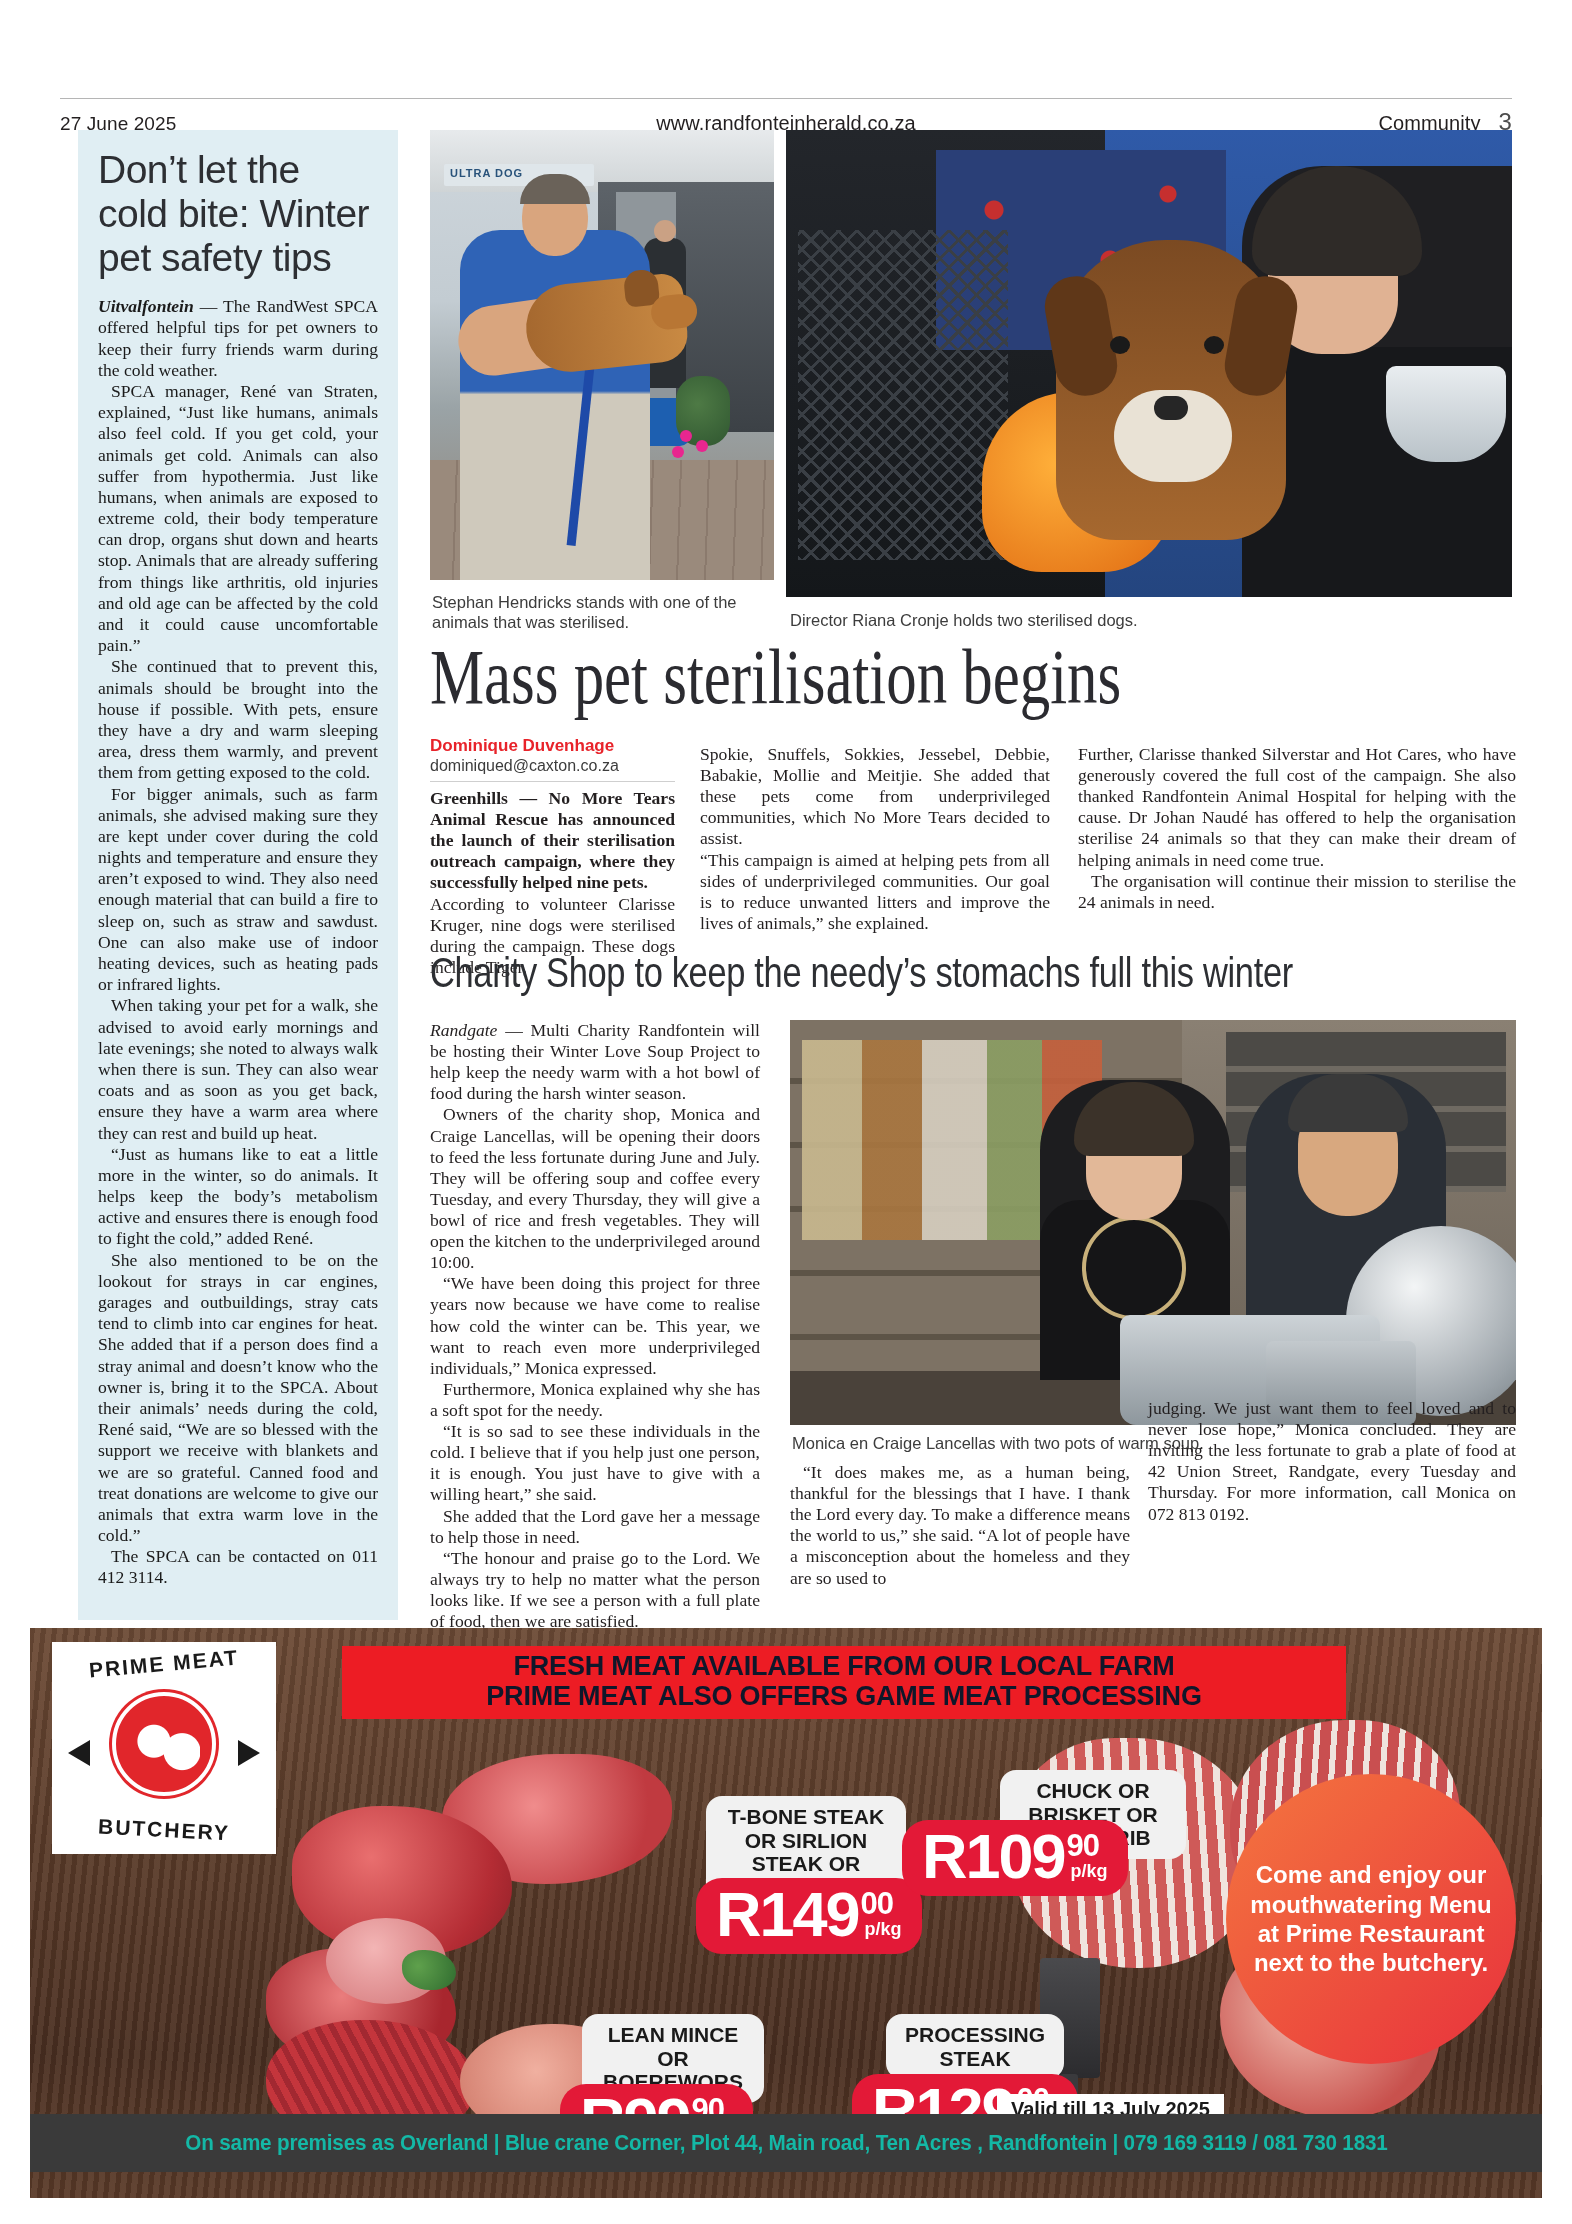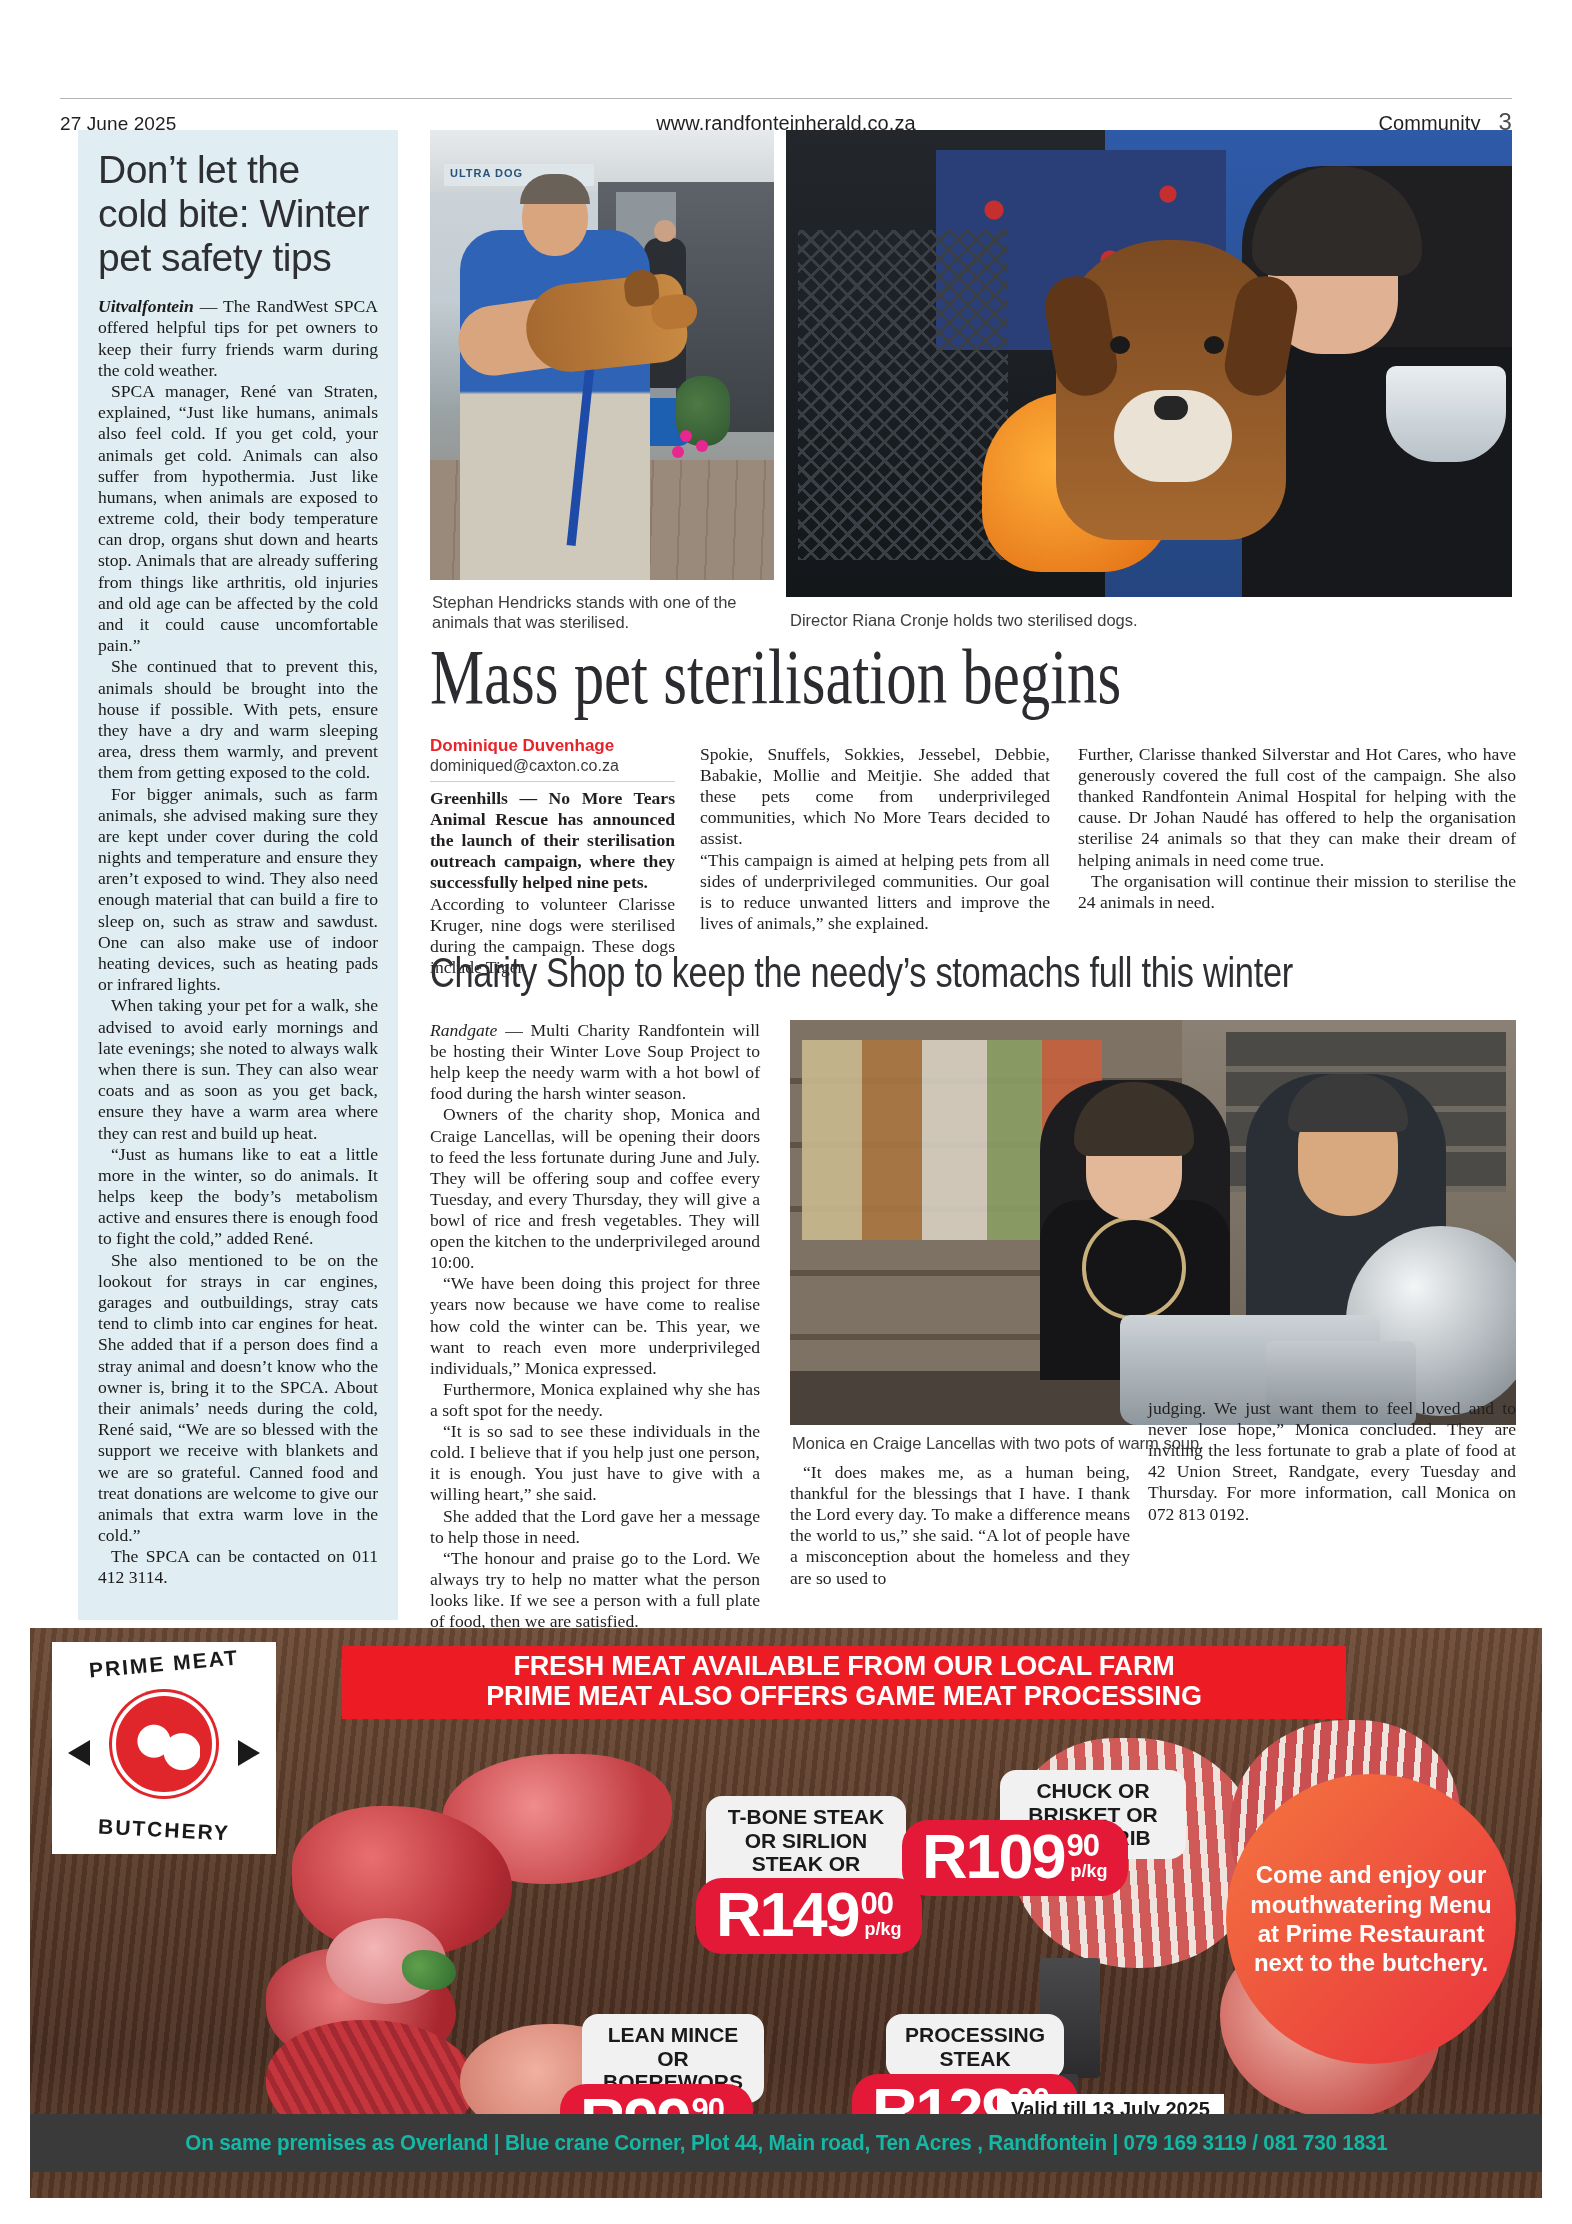--- a/index.html
+++ b/index.html
@@ -208,21 +208,21 @@
   }
   #ad .logo-arrow-l, #ad .logo-arrow-r {
     position:absolute; top:46%; width:0; height:0; border-top:13px solid transparent; border-bottom:13px solid transparent;
   }
   #ad .logo-arrow-l { left: 6px; border-right: 22px solid #1a1a1a; }
   #ad .logo-arrow-r { right: 6px; border-left: 22px solid #1a1a1a; }
 
   #ad .redbanner {
     position: absolute; left: 312px; top: 18px; width: 1004px; padding: 6px 10px 8px;
     background: #ed1c24;
-    font-family: "Liberation Sans", sans-serif; font-weight: bold; color: #ffffff;
+    font-family: "Liberation Sans", sans-serif; font-weight: bold; color: #0f172a;
     font-size: 27px; line-height: 1.1; text-align: center; letter-spacing: -.2px;
   }
 
   .tagcard {
     position: absolute; background: #f1f1f1; border-radius: 16px;
     font-family: "Liberation Sans", sans-serif; font-weight: bold; color: #1a1a1a;
     text-align: center; font-size: 21px; line-height: 1.12; padding: 9px 14px;
   }
   .pricepill {
     position: absolute; background: #e31937; border-radius: 26px;

